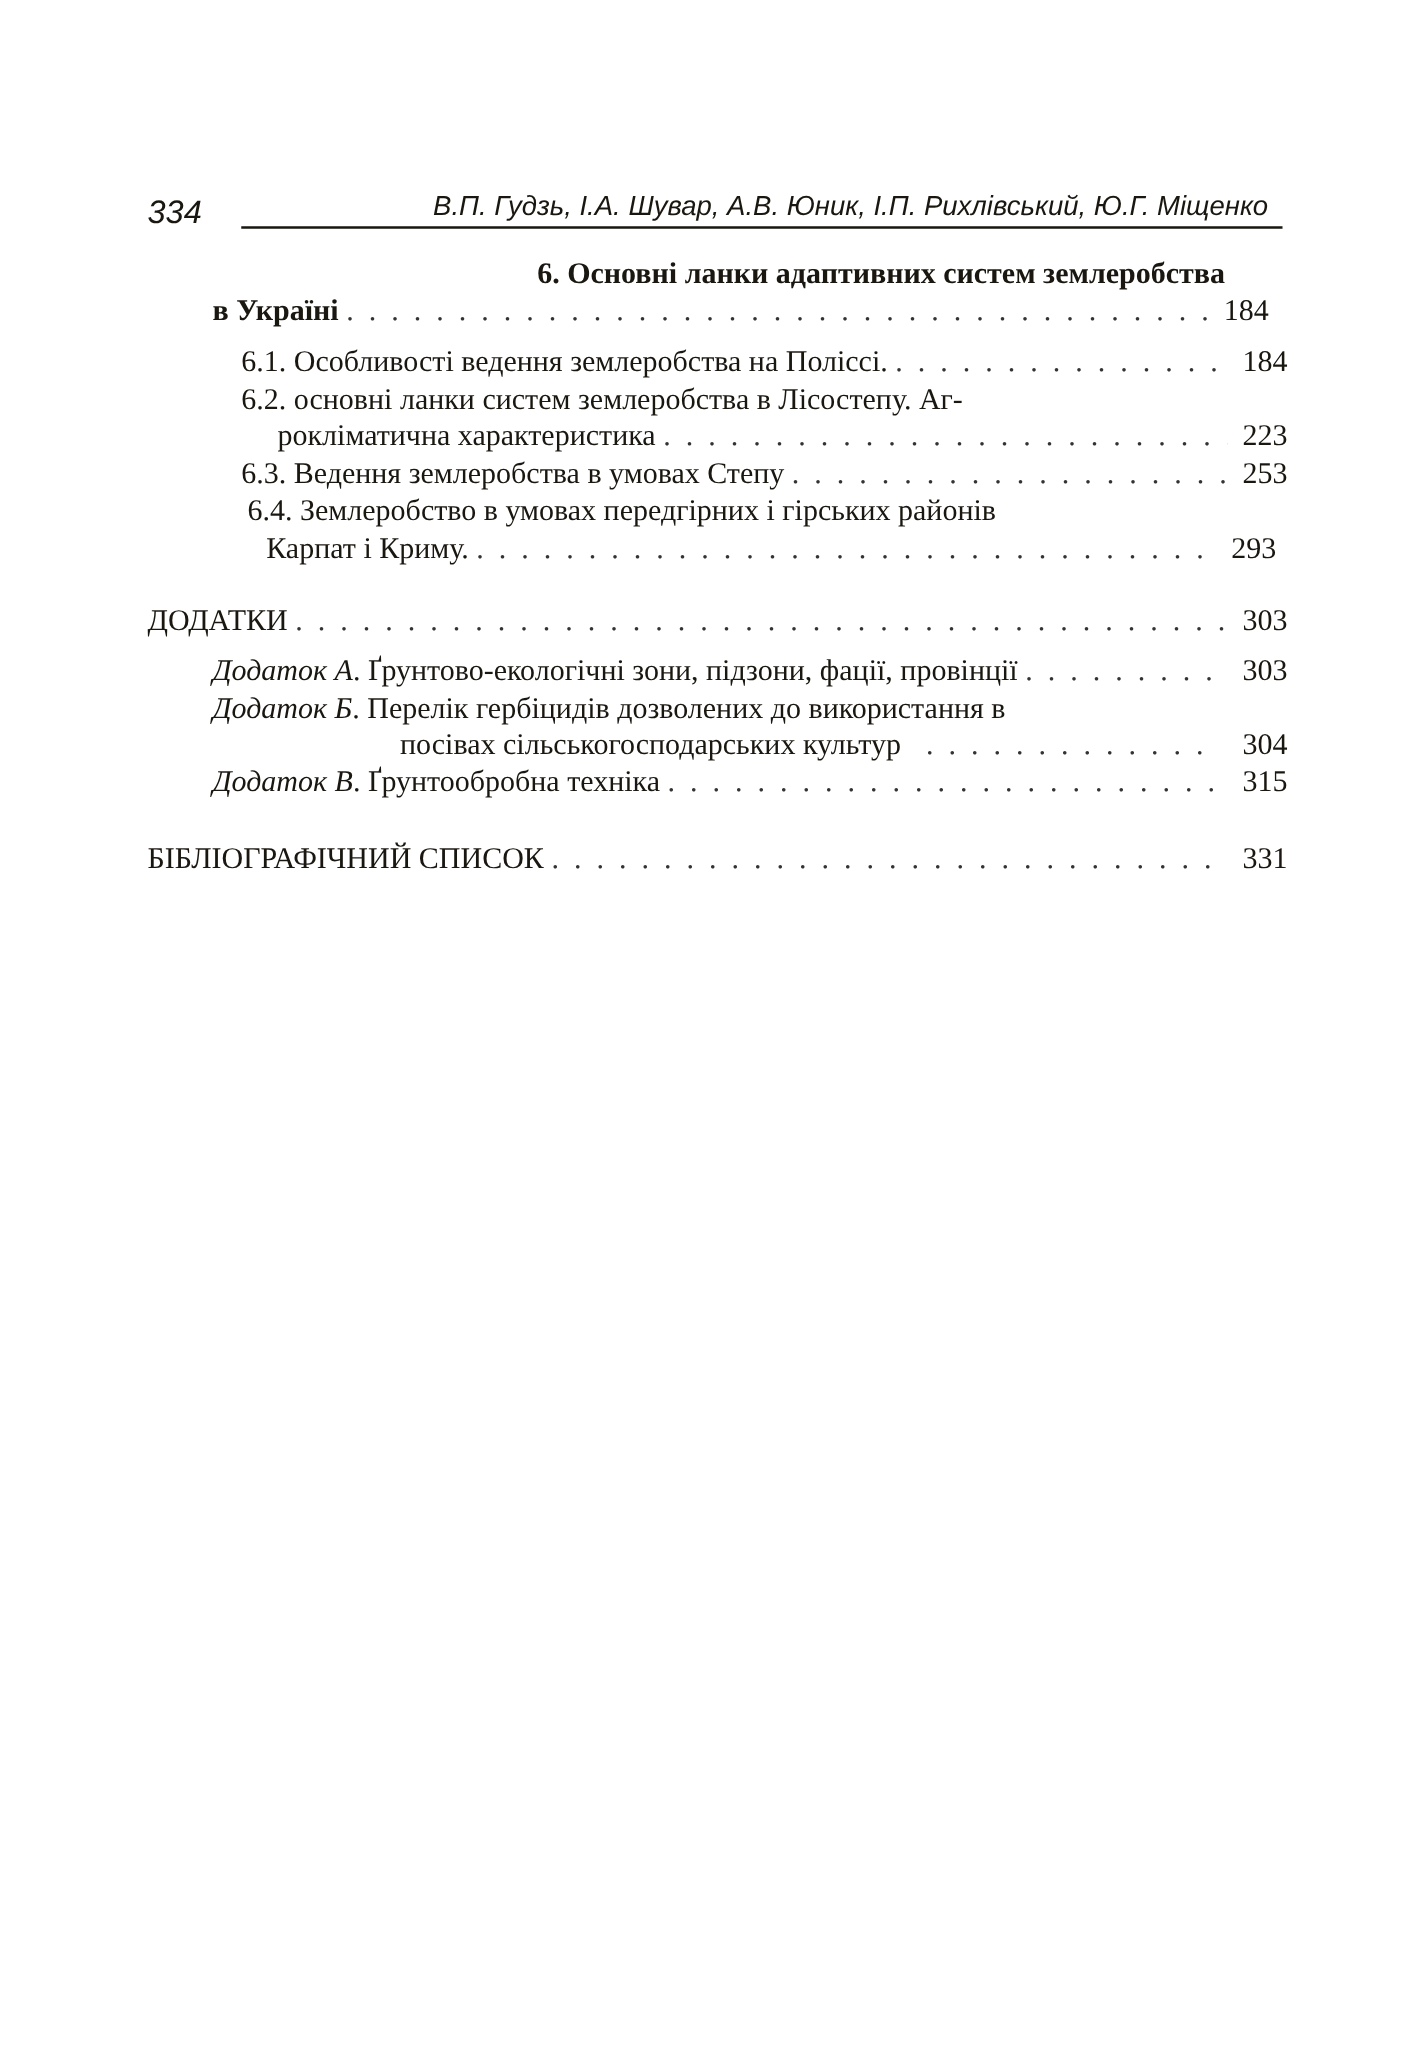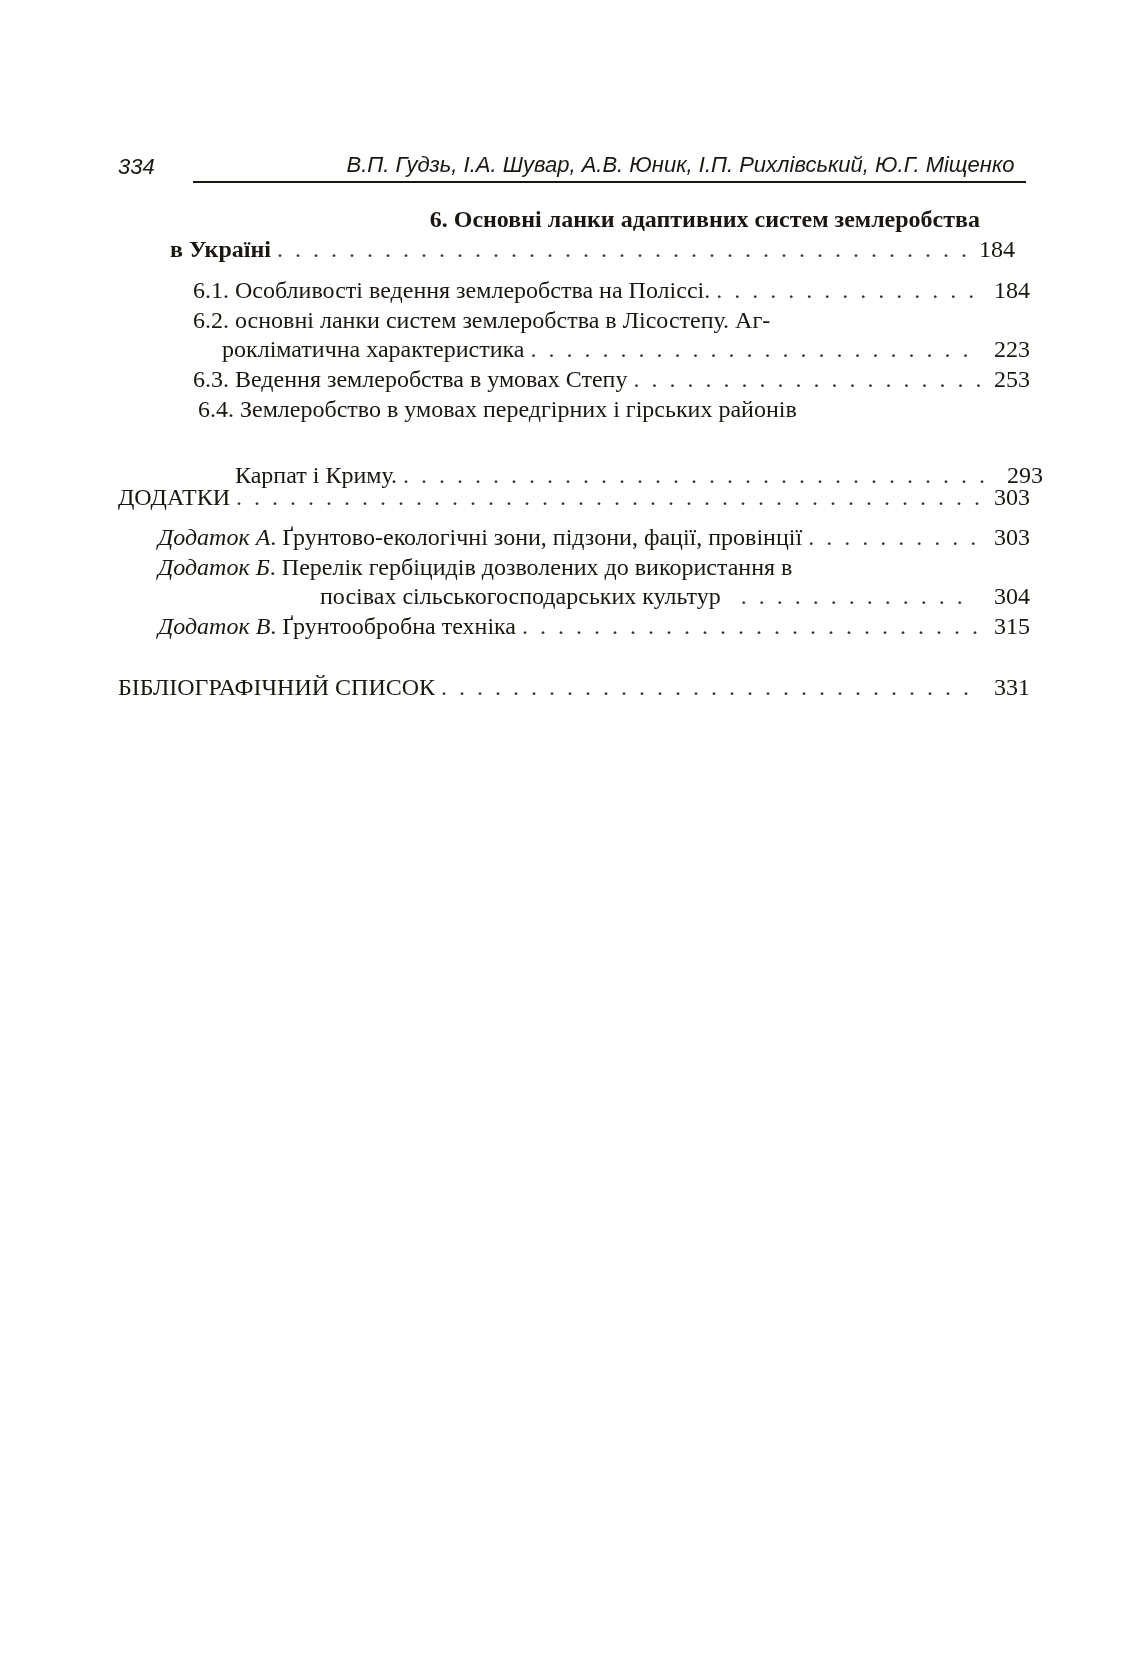--- a/index.html
+++ b/index.html
@@ -1,28 +1,28 @@
 <!DOCTYPE html>
 <html><head>
 <meta charset="utf-8">
 <style>
   html, body { margin:0; padding:0; background:#ffffff; }
   body { width:1142px; height:1653px; position:relative; overflow:hidden; color:#1a1710; }
   .header { position:absolute; left:118px; top:148px; width:910px; height:40px; }
-  .page-num { position:absolute; left:0; top:6px; font-family:"Liberation Sans", sans-serif; font-style:italic; font-size:22px; }
+  .page-num { position:absolute; left:0; top:6px; font-family:"Liberation Sans", sans-serif; font-style:italic; font-size:26px; }
   .authors { position:absolute; left:150px; top:4px; width:825px; text-align:center; font-family:"Liberation Sans", sans-serif; font-style:italic; font-size:22px; }
   .rule { position:absolute; left:75px; top:33px; width:833px; height:2px; background:#1a1710; }
   .toc { position:absolute; left:0; top:0; width:1142px; font-family:"Liberation Serif", serif; font-size:24px; }
   .line { position:absolute; height:30px; line-height:30px; white-space:nowrap; display:flex; }
   .line .t { flex:none; }
   .line .dots { flex:1; overflow:hidden; letter-spacing:7px; padding:0 6px; color:#333; }
   .line .dots::before { content:". . . . . . . . . . . . . . . . . . . . . . . . . . . . . . . . . . . . . . . . . . . . . . . . . . . . . . . . . . . . . . . ."; letter-spacing:0; word-spacing:6px; }
   .line .p { flex:none; width:48px; text-align:right; }
   .bold { font-weight:bold; }
-  .it { font-style:italic; }
+  .it { font-style:italic;margin-left:12px; }
 </style>
 </head>
 <body>
 
 <div class="header">
   <span class="page-num">334</span>
   <span class="authors">В.П. Гудзь, І.А. Шувар, А.В. Юник, І.П. Рихлівський, Ю.Г. Міщенко</span>
   <div class="rule"></div>
 </div>
 
@@ -50,21 +50,21 @@
     <span class="p">223</span>
   </div>
   <div class="line" style="left:193px;top:364px;width:837px;">
     <span class="t">6.3. Ведення землеробства в умовах Степу</span>
     <span class="dots"></span>
     <span class="p">253</span>
   </div>
   <div class="line" style="left:198px;top:394px;width:837px;">
     <span class="t">6.4. Землеробство в умовах передгірних і гірських районів</span>
   </div>
-  <div class="line" style="left:235px;top:424px;width:808px;margin-top:36px;">
+  <div class="line" style="left:213px;top:424px;width:808px;">
     <span class="t">Карпат і Криму.</span>
     <span class="dots"></span>
     <span class="p">293</span>
   </div>
 
   <div class="line" style="left:118px;top:482px;width:912px;">
     <span class="t">ДОДАТКИ</span>
     <span class="dots"></span>
     <span class="p">303</span>
   </div>

